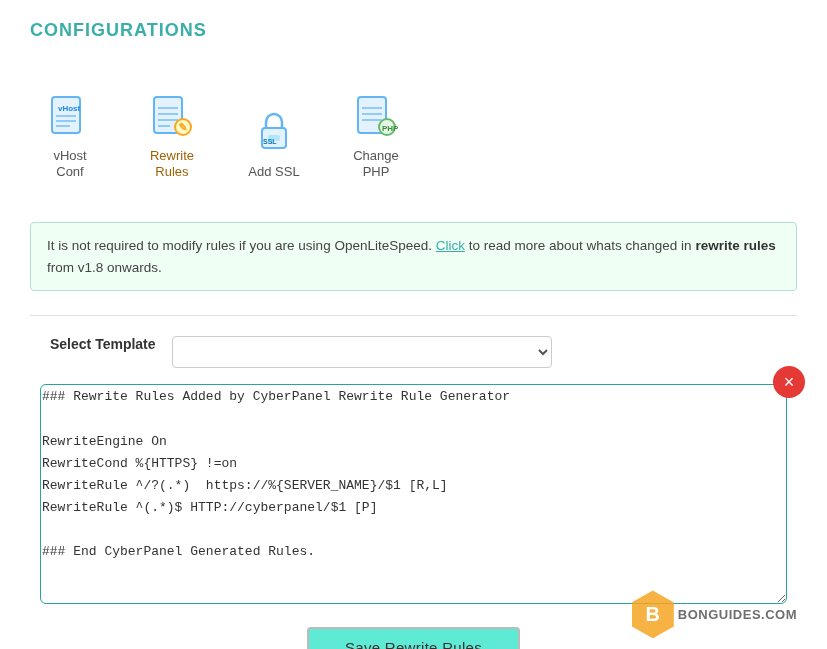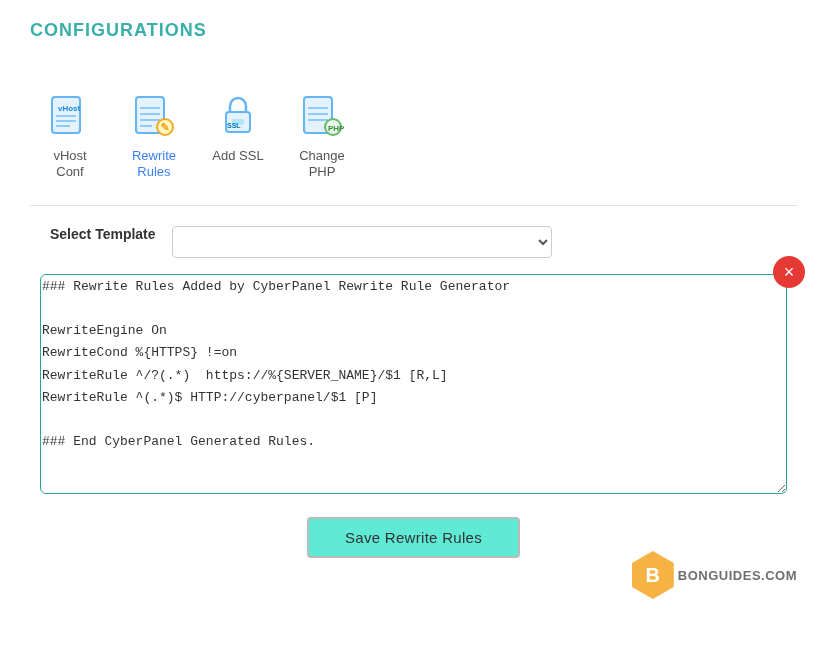--- a/index.html
+++ b/index.html
@@ -19,23 +19,23 @@
     .page-title {
       color: #3aafa9;
       font-size: 18px;
       font-weight: 600;
       letter-spacing: 1px;
       margin-bottom: 41px;
     }
     
     .nav-icons {
       display: flex;
-      align-items: flex-start;
-      gap: 4px;
-      margin-bottom: 20px;
+      align-items: flex-end;
+      gap: 22px;
+      margin-bottom: 37px;
     }
     .nav-item {
       display: flex;
       flex-direction: column;
       align-items: center;
       cursor: pointer;
       min-width: 80px;
       padding: 6px 10px;
       border-radius: 6px;
       text-decoration: none;
@@ -221,21 +221,21 @@
         <svg viewBox="0 0 44 44" xmlns="http://www.w3.org/2000/svg" class="icon">
           <rect x="4" y="3" width="28" height="36" rx="3" fill="#e3f2fd" stroke="#64b5f6" stroke-width="2"></rect>
           <line x1="8" y1="14" x2="28" y2="14" stroke="#90caf9" stroke-width="2"></line>
           <line x1="8" y1="20" x2="28" y2="20" stroke="#90caf9" stroke-width="2"></line>
           <line x1="8" y1="26" x2="28" y2="26" stroke="#90caf9" stroke-width="2"></line>
           <line x1="8" y1="32" x2="20" y2="32" stroke="#90caf9" stroke-width="2"></line>
           <circle cx="33" cy="33" r="8" fill="#fff9c4" stroke="#f9a825" stroke-width="2"></circle>
           <text x="28.5" y="37" font-size="11" fill="#f9a825" font-weight="bold">✎</text>
         </svg>
       </div>
-      <span class="nav-label" style="color:#3b82f6">Rewrite<br>Rules</span>
+      <span class="nav-label" style="color:#a16207">Rewrite<br>Rules</span>
     </div>
 
     <div class="nav-item">
       <div class="icon-box">
         <svg viewBox="0 0 44 44" xmlns="http://www.w3.org/2000/svg" class="icon">
           <rect x="10" y="18" width="24" height="20" rx="3" fill="#e3f2fd" stroke="#64b5f6" stroke-width="2"></rect>
           <path d="M14 18 v-6 a8 8 0 0 1 16 0 v6" fill="none" stroke="#64b5f6" stroke-width="2.5"></path>
           <rect x="16" y="25" width="12" height="6" rx="2" fill="#b3e5fc"></rect>
           <text x="11" y="34" font-size="7" fill="#0277bd" font-weight="bold">SSL</text>
         </svg>
@@ -252,20 +252,23 @@
           <line x1="8" y1="26" x2="28" y2="26" stroke="#90caf9" stroke-width="2"></line>
           <circle cx="33" cy="33" r="8" fill="#e8f5e9" stroke="#66bb6a" stroke-width="2"></circle>
           <text x="28" y="37" font-size="8" fill="#388e3c" font-weight="bold">PHP</text>
         </svg>
       </div>
       <span class="nav-label">Change<br>PHP</span>
     </div>
 
   </div>
 
+  <div class="info-box">
+    <span>It is not required to modify rules if you are using OpenLiteSpeed. </span><a href="#">Click</a><span> to read more about whats changed in </span><strong class="bold">rewrite rules</strong><span> from v1.8 onwards.</span>
+  </div>
 
   <hr class="divider">
 
   <div class="select-row">
     <label class="select-label">Select Template</label>
     <select class="template-select">
       <option value=""></option>
     </select>
   </div>
 

